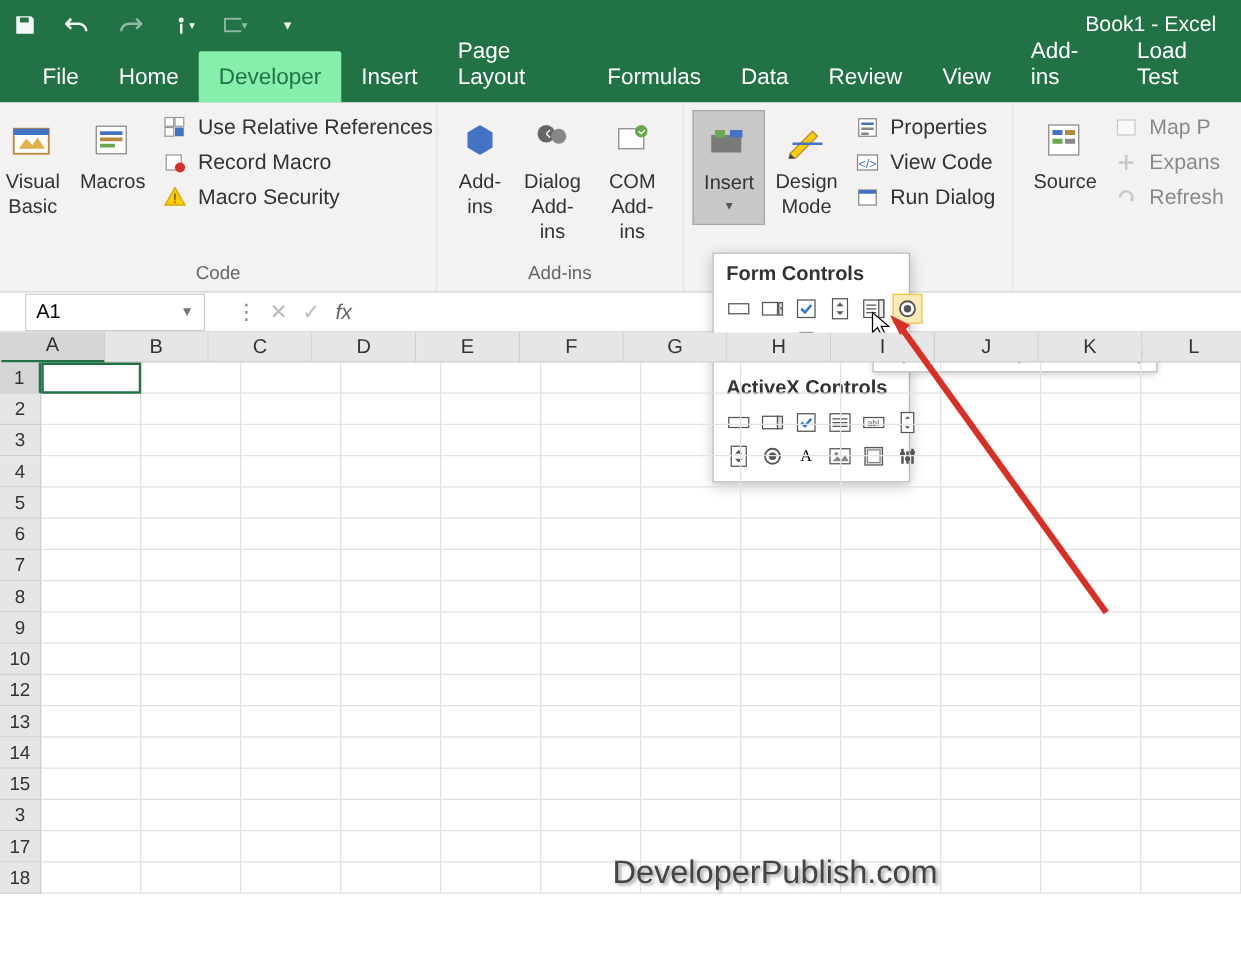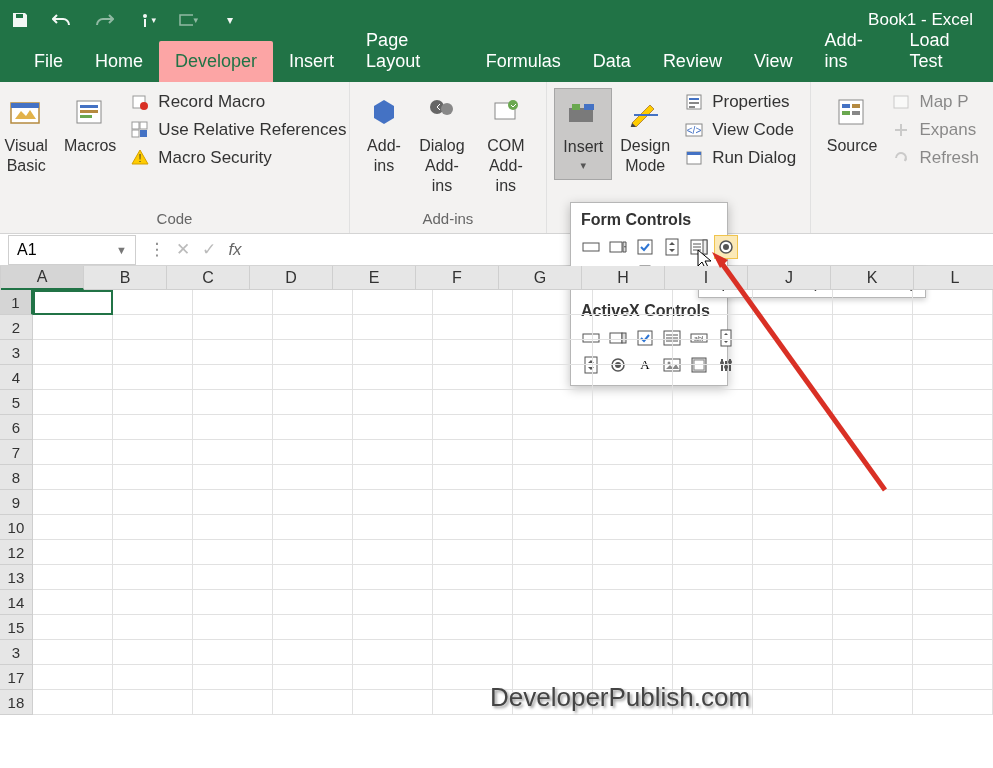--- a/index.html
+++ b/index.html
@@ -8,21 +8,21 @@
 
 .titlebar{height:40px;background:#217346;display:flex;align-items:center;padding:0 10px;color:#fff;}
 .qat{display:flex;gap:22px;align-items:center;}
 .qat .ic{width:20px;height:20px;display:flex;align-items:center;justify-content:center;opacity:.95;}
 .titlebar .title{margin-left:auto;font-size:17px;font-weight:400;color:#fff;padding-right:10px;}
 
 
 .tabstrip{height:42px;background:#217346;display:flex;align-items:flex-end;padding-left:18px;}
 .tab{padding:10px 16px;color:#fff;font-size:18px;cursor:pointer;}
 .tab.file{background:transparent;}
-.tab.active{background:#fca5a5;color:#217346;font-weight:400;border-top-left-radius:2px;border-top-right-radius:2px;}
+.tab.active{background:#86efac;color:#217346;font-weight:400;border-top-left-radius:2px;border-top-right-radius:2px;}
 
 
 .ribbon{height:152px;background:#f3f2f1;border-bottom:1px solid #d4d4d4;display:flex;position:relative;}
 .rgroup{height:100%;border-right:1px solid #e1e1e1;display:flex;flex-direction:column;align-items:center;padding:6px 8px 0 8px;}
 .rgroup .body{flex:1;display:flex;align-items:flex-start;}
 .rgroup .label{font-size:15px;color:#666;padding:4px 0 6px 0;text-align:center;width:100%;}
 .bigbtn{display:flex;flex-direction:column;align-items:center;justify-content:flex-start;padding:6px 8px;cursor:pointer;text-align:center;font-size:16px;color:#333;line-height:1.25;}
 .bigbtn .bic{width:36px;height:36px;margin-bottom:6px;display:flex;align-items:center;justify-content:center;}
 .smallstack{display:flex;flex-direction:column;gap:8px;padding:4px 6px;}
 .smbtn{display:flex;align-items:center;gap:8px;font-size:17px;color:#333;cursor:pointer;white-space:nowrap;}
@@ -38,21 +38,21 @@
 .popup .grid{display:grid;grid-template-columns:repeat(6,24px);gap:3px;padding:0 8px 8px;}
 .cbtn{width:24px;height:24px;display:flex;align-items:center;justify-content:center;border:1px solid transparent;cursor:pointer;}
 .cbtn.hl{border:1px solid #f0c44d;background:#fbe9b7;}
 .cbtn.dis{opacity:.45;cursor:default;}
 
 
 .tooltip{position:absolute;left:698px;top:268px;background:#fff;border:1px solid #b6b6b6;box-shadow:0 2px 6px rgba(0,0,0,.2);padding:5px 10px;font-size:16px;color:#333;white-space:nowrap;}
 
 
 .fxbar{display:flex;align-items:center;height:32px;border-bottom:1px solid #d4d4d4;background:#fff;}
-.namebox{width:128px;height:30px;border:1px solid #cfcfcf;margin:1px 8px;display:flex;align-items:center;padding:4px 8px;font-size:16px;}
+.namebox{width:144px;height:30px;border:1px solid #cfcfcf;margin:1px 20px;display:flex;align-items:center;padding:4px 8px;font-size:16px;}
 .namebox .dd{margin-left:auto;color:#777;font-size:11px;}
 .fxbtn{width:26px;height:28px;display:flex;align-items:center;justify-content:center;color:#888;font-size:17px;border:none;background:none;cursor:pointer;}
 .fxbtn.eq{font-style:italic;color:#666;}
 .fxinput{flex:1;border:none;height:28px;padding-left:8px;font-size:16px;outline:none;}
 
 
 .sheet{position:relative;}
 .colhdrs{display:flex;height:24px;}
 .rowhdr,.corner{background:#e6e6e6;border-right:1px solid #cfcfcf;border-bottom:1px solid #cfcfcf;display:flex;align-items:center;justify-content:center;font-size:15px;color:#333;}
 .corner{width:34px;background:#e6e6e6;}
@@ -151,36 +151,36 @@
               <rect x="7" y="13" width="18" height="3" fill="#b58a3f"></rect>
               <rect x="7" y="18" width="12" height="3" fill="#6aa84f"></rect>
             </svg>
           </span>
         <span>Macros</span>
       </div>
       <div class="smallstack">
         <div class="smbtn">
             <span class="sic">
               <svg width="18" height="18">
-                <rect x="2" y="3" width="12" height="12" fill="#fff" stroke="#999"></rect>
-                <circle cx="13" cy="13" r="4" fill="#d93025"></circle>
-              </svg>
-            </span>
-            <span>Record Macro</span>
-          </div>
-        <div class="smbtn">
-            <span class="sic">
-              <svg width="18" height="18">
                 <rect x="1" y="1" width="7" height="7" fill="#fff" stroke="#999"></rect>
                 <rect x="9" y="1" width="7" height="7" fill="#fff" stroke="#999"></rect>
                 <rect x="1" y="9" width="7" height="7" fill="#fff" stroke="#999"></rect>
                 <rect x="9" y="9" width="7" height="7" fill="#4472c4"></rect>
               </svg>
             </span>
             <span>Use Relative References</span>
+          </div>
+        <div class="smbtn">
+            <span class="sic">
+              <svg width="18" height="18">
+                <rect x="2" y="3" width="12" height="12" fill="#fff" stroke="#999"></rect>
+                <circle cx="13" cy="13" r="4" fill="#d93025"></circle>
+              </svg>
+            </span>
+            <span>Record Macro</span>
           </div>
         <div class="smbtn">
             <span class="sic">
               <svg width="18" height="18">
                 <path d="M9 1l8 14H1z" fill="#ffcc00" stroke="#d4a000"></path>
                 <text x="9" y="13" font-size="11" text-anchor="middle" fill="#333">!</text>
               </svg>
             </span>
             <span>Macro Security</span>
           </div>

